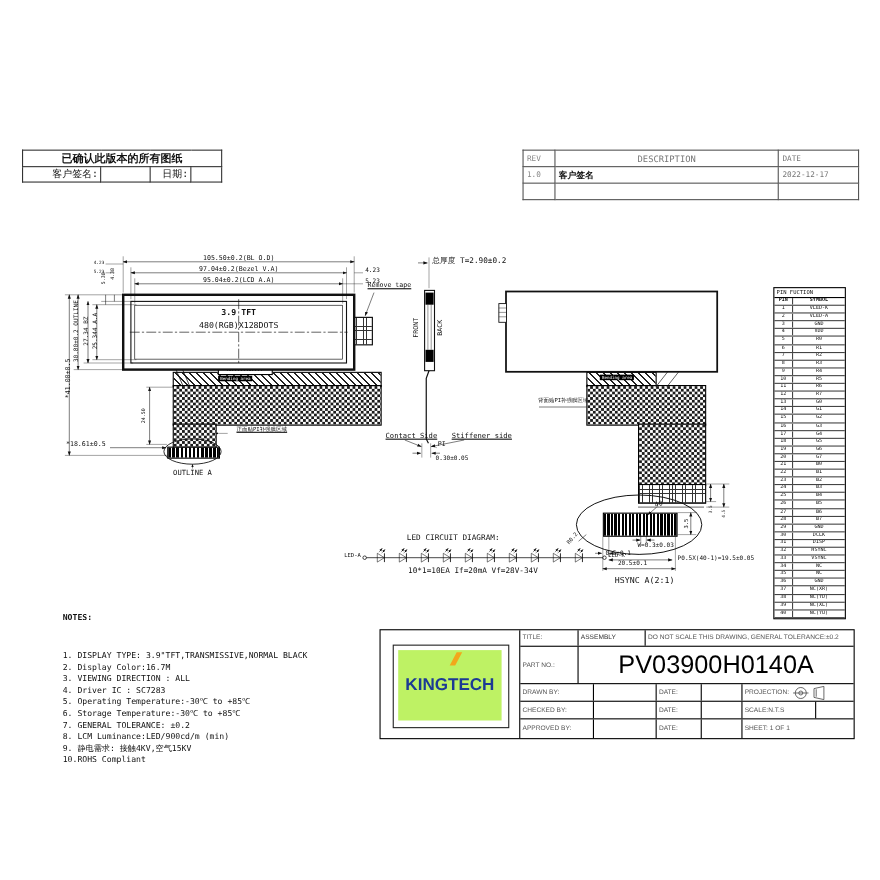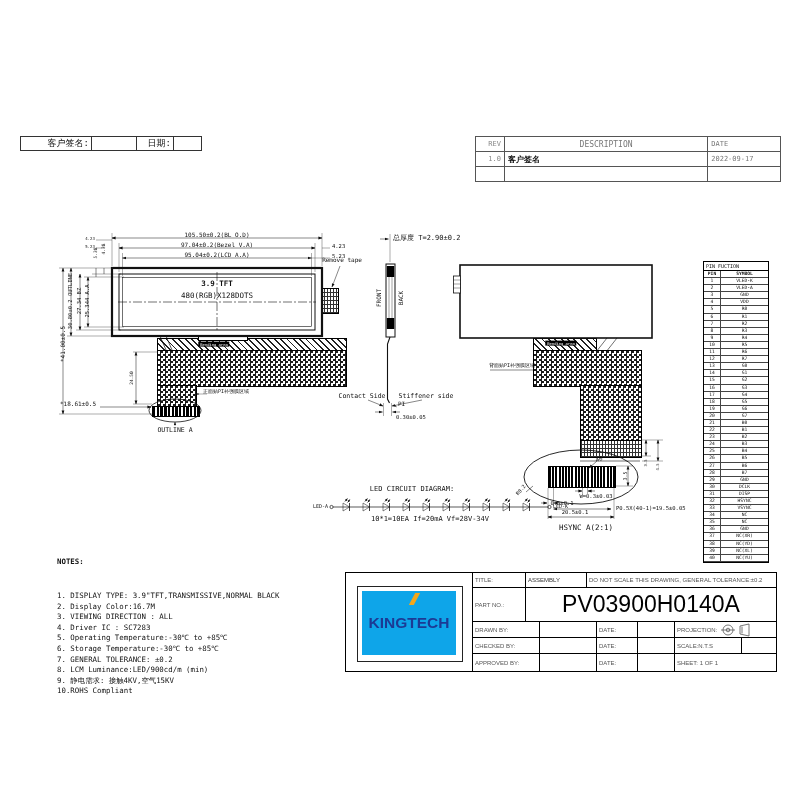--- a/index.html
+++ b/index.html
@@ -7,29 +7,29 @@
        font-family:"DejaVu Sans Mono","Liberation Mono",monospace;color:#111;}
   .abs{position:absolute;}
   
   table{border-collapse:collapse;}
   .cfm{left:20px;top:136px;width:182px;}
   .cfm td{border:0.8px solid #333;font-size:9px;padding:0 2px;height:13px;white-space:nowrap;text-align:right;}
   .cfm .hd{text-align:center;font-weight:bold;font-size:10px;}
   .rev{left:475px;top:136px;width:306px;}
   .rev td{border:0.8px solid #555;font-size:7px;height:14px;padding:0 3px;white-space:nowrap;}
   .rev .h{color:#777;text-align:center;}
-  .rev .c-rev{width:22px;text-align:right;color:#888;}
+  .rev .c-rev{width:22px;text-align:left;color:#888;}
   .rev .c-desc{width:198px;font-weight:bold;font-size:8px;}
   .rev .c-date{width:66px;text-align:left;color:#777;}
   
   #linework{left:0;top:0;pointer-events:none;}
   .lbl{position:absolute;white-space:nowrap;line-height:1;transform-origin:0 50%;}
   .lbl.cc{transform-origin:50% 50%;}
   .lbl.inv{background:#000;color:#fff;padding:0.5px 2px;}
-  .lbl.und{}
+  .lbl.und{text-decoration:underline;margin-left:12px;}
   
   .chk{background:repeating-conic-gradient(#1b1b1b 0% 25%,#fff 0% 50%) 0 0/5px 5px;border:0.6px solid #000;}
   .diag{background:repeating-linear-gradient(45deg,#222 0 1.3px,#fff 1.3px 4.5px);border:0.6px solid #000;}
   .fin{background:repeating-linear-gradient(90deg,#000 0 2.4px,#fff 2.4px 3.7px);border:0.8px solid #000;}
   .fin2{background:repeating-linear-gradient(90deg,#000 0 2.1px,#fff 2.1px 3.2px);border:0.8px solid #000;}
   .grid{background-color:#fff;background-image:repeating-linear-gradient(0deg,#333 0 0.7px,transparent 0.7px 4px),repeating-linear-gradient(90deg,#333 0 0.7px,transparent 0.7px 3px);border:0.6px solid #000;}
   .stick{background:#fff;border:0.7px solid #000;display:flex;align-items:center;justify-content:center;}
   .stick i{display:block;width:72%;height:3px;background:repeating-linear-gradient(90deg,#222 0 1px,transparent 1px 2.6px);}
   
   .pint{left:703px;top:261px;width:64px;border:0.9px solid #000;background:#fff;}
@@ -54,20 +54,23 @@
   .tbc{border-right:0.8px solid #000;padding:1px 2px;overflow:hidden;white-space:nowrap;display:flex;align-items:center;}
   .tbc:last-child{border-right:none;}
   .r1{height:14px;} .r2{height:33px;} .r3{height:15px;} .r4{height:15px;} .r5{flex:1;}
   .partno{flex:1;justify-content:center;color:#000;font-size:23px;font-family:"Liberation Sans",sans-serif;}
 </style>
 </head>
 <body>
 
 <table class="abs cfm">
   <tbody>
+      <tr>
+        <td class="hd" colspan="4">已确认此版本的所有图纸</td>
+      </tr>
   <tr>
     <td style="width:66px">客户签名:</td>
     <td style="width:40px"></td>
     <td style="width:32px">日期:</td>
     <td></td>
   </tr>
 </tbody>
   </table>
 
 <table class="abs rev">
@@ -75,21 +78,21 @@
       <tr>
     <td class="h c-rev">REV</td>
     <td class="h c-desc" style="font-weight:normal">DESCRIPTION</td>
     <td class="h c-date">DATE</td>
   </tr>
   </tbody>
     <tbody id="rev-rows">
       <tr>
         <td class="c-rev">1.0</td>
         <td class="c-desc">客户签名</td>
-        <td class="c-date">2022-09-17</td>
+        <td class="c-date">2022-12-17</td>
       </tr>
       <tr>
         <td class="c-rev"></td>
         <td class="c-desc"></td>
         <td class="c-date"></td>
       </tr>
     </tbody>
 </table>
 
 <div class="abs diag" style="left:157px;top:338px;width:188px;height:12px"></div>
@@ -446,21 +449,21 @@
 </div>
 
 <div class="abs notes">
   <div class="nh">NOTES:</div>
   <div id="notes-list"><div>1. DISPLAY TYPE: 3.9"TFT,TRANSMISSIVE,NORMAL BLACK</div><div>2. Display Color:16.7M</div><div>3. VIEWING DIRECTION : ALL</div><div>4. Driver IC : SC7283</div><div>5. Operating Temperature:-30℃ to +85℃</div><div>6. Storage Temperature:-30℃ to +85℃</div><div>7. GENERAL TOLERANCE: ±0.2</div><div>8. LCM Luminance:LED/900cd/m (min)</div><div>9. 静电需求: 接触4KV,空气15KV</div><div>10.ROHS Compliant</div></div>
 </div>
 
 <div class="abs tb">
   <div class="logocell">
     <div class="logoframe"></div>
-    <div class="logobg" id="logo-bg" style="background: #0ea5e9;">
+    <div class="logobg" id="logo-bg" style="background: #bef264;">
       <span class="logotxt" id="logo-txt" style="color: rgb(28, 58, 148);">KINGTECH</span>
       <span class="nflash" id="logo-flash" style="left: 50px; background: rgb(242, 167, 27);"></span>
     </div>
   </div>
   <div class="rgt">
     <div class="tbrow r1">
       <div class="tbc" style="width:48px">TITLE:</div>
       <div class="tbc" style="width:56px;color:#333">ASSEMBLY</div>
       <div class="tbc" style="flex:1">DO NOT SCALE THIS DRAWING, GENERAL TOLERANCE:±0.2</div>
     </div>

